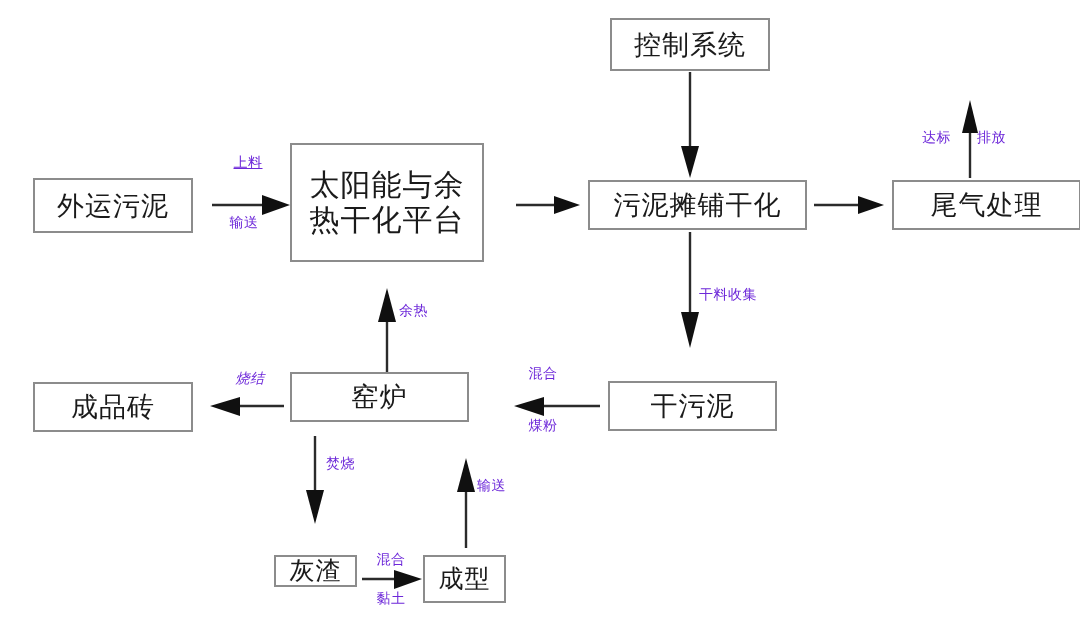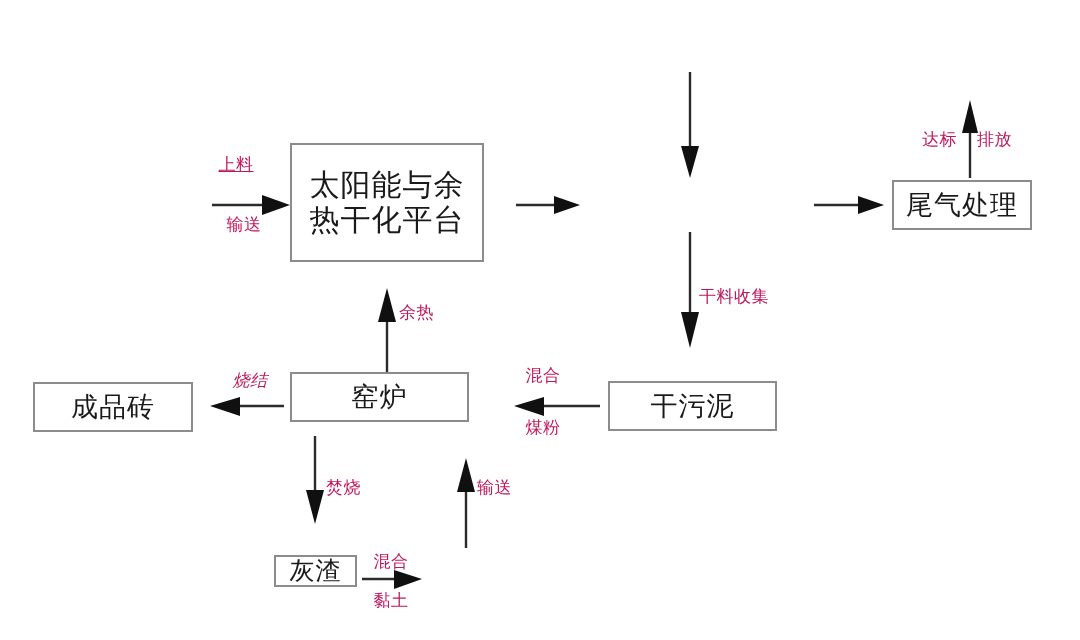--- a/index.html
+++ b/index.html
@@ -26,22 +26,22 @@
     text-align: center;
     color: #1a1a1a;
     line-height: 1.15;
     letter-spacing: 1px;
     white-space: pre-line;
   }
   .node.big   { font-size: 30px; }
   .node.small { font-size: 27px; }
   .edge-label {
     position: absolute;
-    color: #be185d;
-    font-size: 17px;
+    color: #6d28d9;
+    font-size: 14px;
     letter-spacing: 0.5px;
     white-space: nowrap;
     line-height: 1.1;
   }
   .edge-label.center { transform: translateX(-50%); }
   svg.wires {
     position: absolute;
     left: 0; top: 0;
     width: 1080px;
     height: 640px;
@@ -111,56 +111,60 @@
       <line x1="466" y1="548" x2="466" y2="488"></line>
       <polygon points="466,458 457,492 475,492"></polygon>
     </g>
 
     <g>
       <line x1="362" y1="579" x2="400" y2="579"></line>
       <polygon points="422,579 394,570 394,589"></polygon>
     </g>
   </svg>
 
+  <div class="node small" style="left:33px; top:178px; width:160px; height:55px;">外运污泥</div>
 
   <div class="node big" style="left:290px; top:143px; width:194px; height:119px;">太阳能与余
 热干化平台</div>
 
+  <div class="node small" style="left:610px; top:18px; width:160px; height:53px;">控制系统</div>
 
+  <div class="node small" style="left:588px; top:180px; width:219px; height:50px;">污泥摊铺干化</div>
 
-  <div class="node small" style="left:892px; top:180px; width:140px; height:50px;">尾气处理</div>
+  <div class="node small" style="left:892px; top:180px; width:189px; height:50px;">尾气处理</div>
 
   <div class="node small" style="left:608px; top:381px; width:169px; height:50px;">干污泥</div>
 
   <div class="node small" style="left:290px; top:372px; width:179px; height:50px;">窑炉</div>
 
   <div class="node small" style="left:33px; top:382px; width:160px; height:50px;">成品砖</div>
 
   <div class="node small" style="left:274px; top:555px; width:83px; height:32px; font-size:25px;">灰渣</div>
 
+  <div class="node small" style="left:423px; top:555px; width:83px; height:48px; font-size:25px;">成型</div>
 
-  <div class="edge-label center" style="left:236px; top:155px;text-decoration:underline;">上料</div>
+  <div class="edge-label center" style="left:248px; top:155px;text-decoration:underline;">上料</div>
 
   <div class="edge-label center" style="left:244px; top:215px;">输送</div>
 
   <div class="edge-label" style="left:399px; top:303px;">余热</div>
 
   <div class="edge-label" style="left:699px; top:287px;">干料收集</div>
 
   <div class="edge-label" style="left:922px; top:130px;">达标</div>
 
   <div class="edge-label" style="left:977px; top:130px;">排放</div>
 
   <div class="edge-label center" style="left:250px; top:371px;font-style:italic;">烧结</div>
 
   <div class="edge-label center" style="left:543px; top:366px;">混合</div>
 
   <div class="edge-label center" style="left:543px; top:418px;">煤粉</div>
 
-  <div class="edge-label" style="left:326px; top:478px;">焚烧</div>
+  <div class="edge-label" style="left:326px; top:456px;">焚烧</div>
 
   <div class="edge-label" style="left:477px; top:478px;">输送</div>
 
   <div class="edge-label center" style="left:391px; top:552px;">混合</div>
 
   <div class="edge-label center" style="left:391px; top:591px;text-align:right;">黏土</div>
 
 </div>
 
 </body></html>

